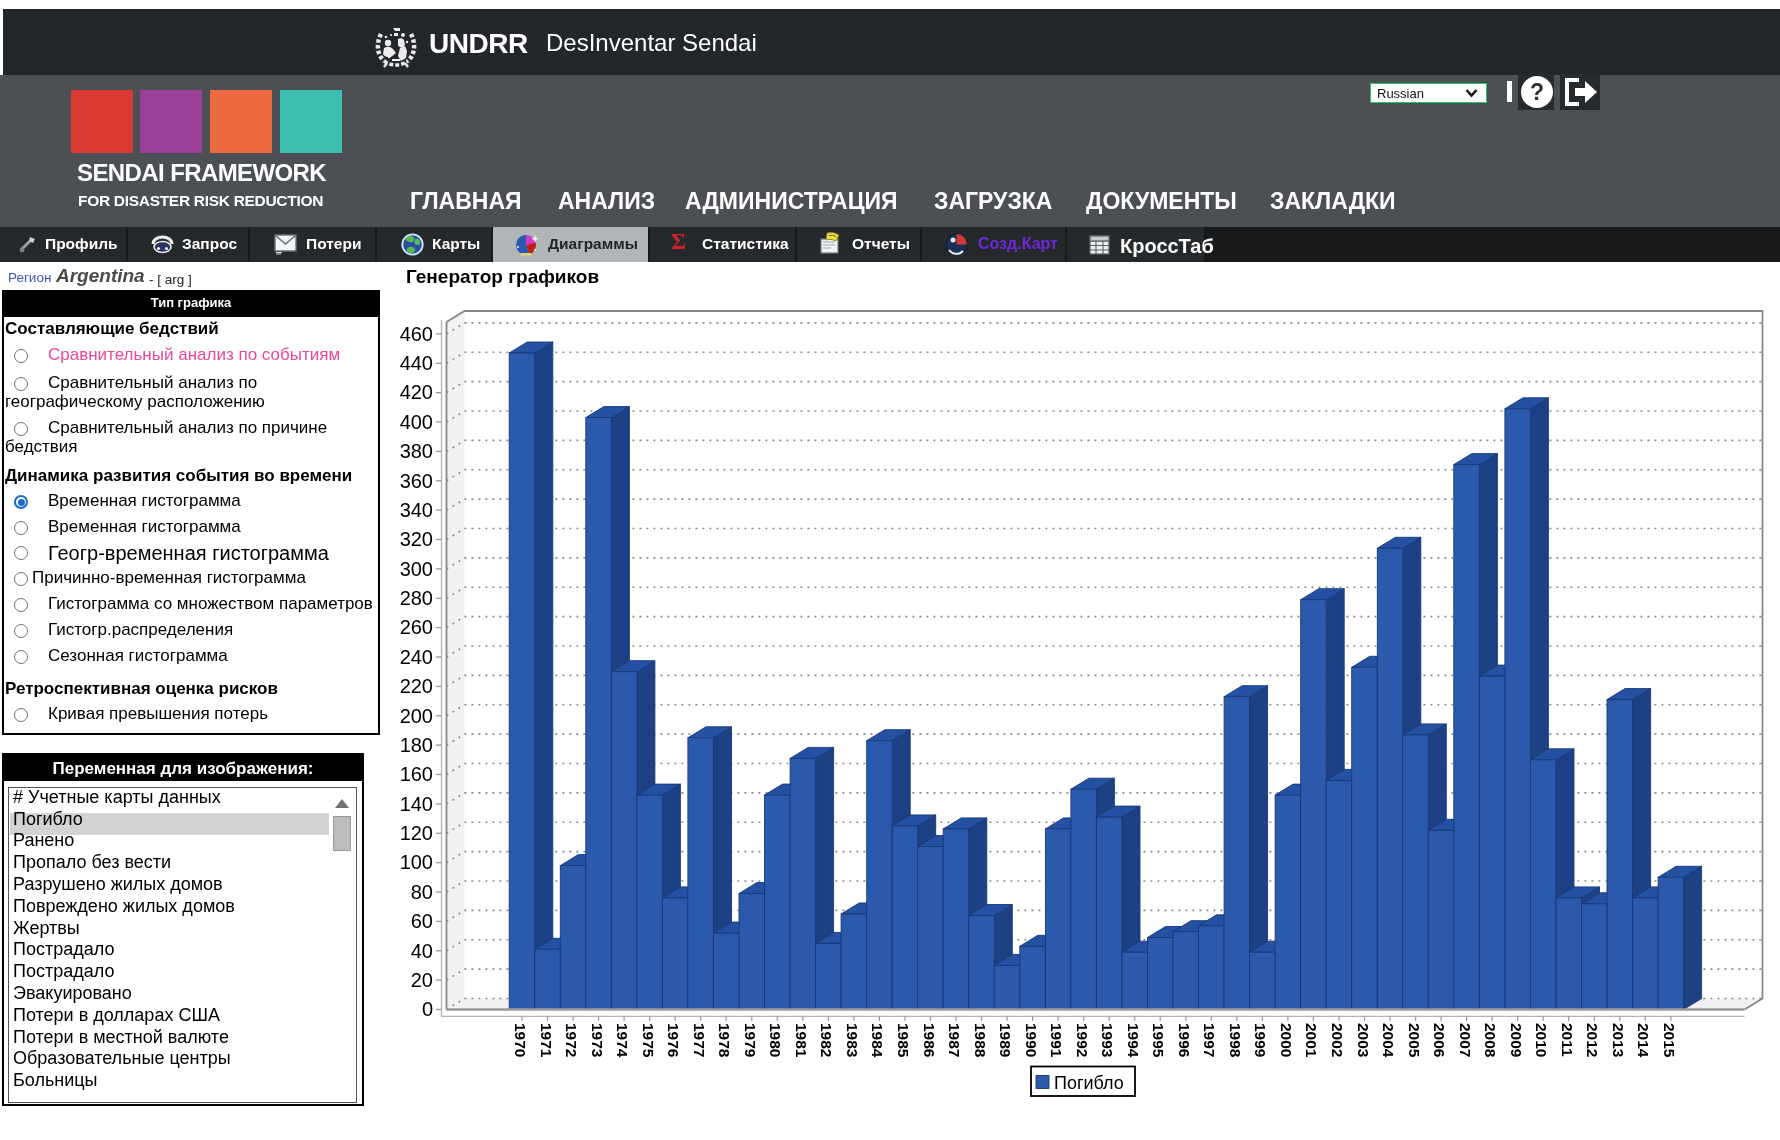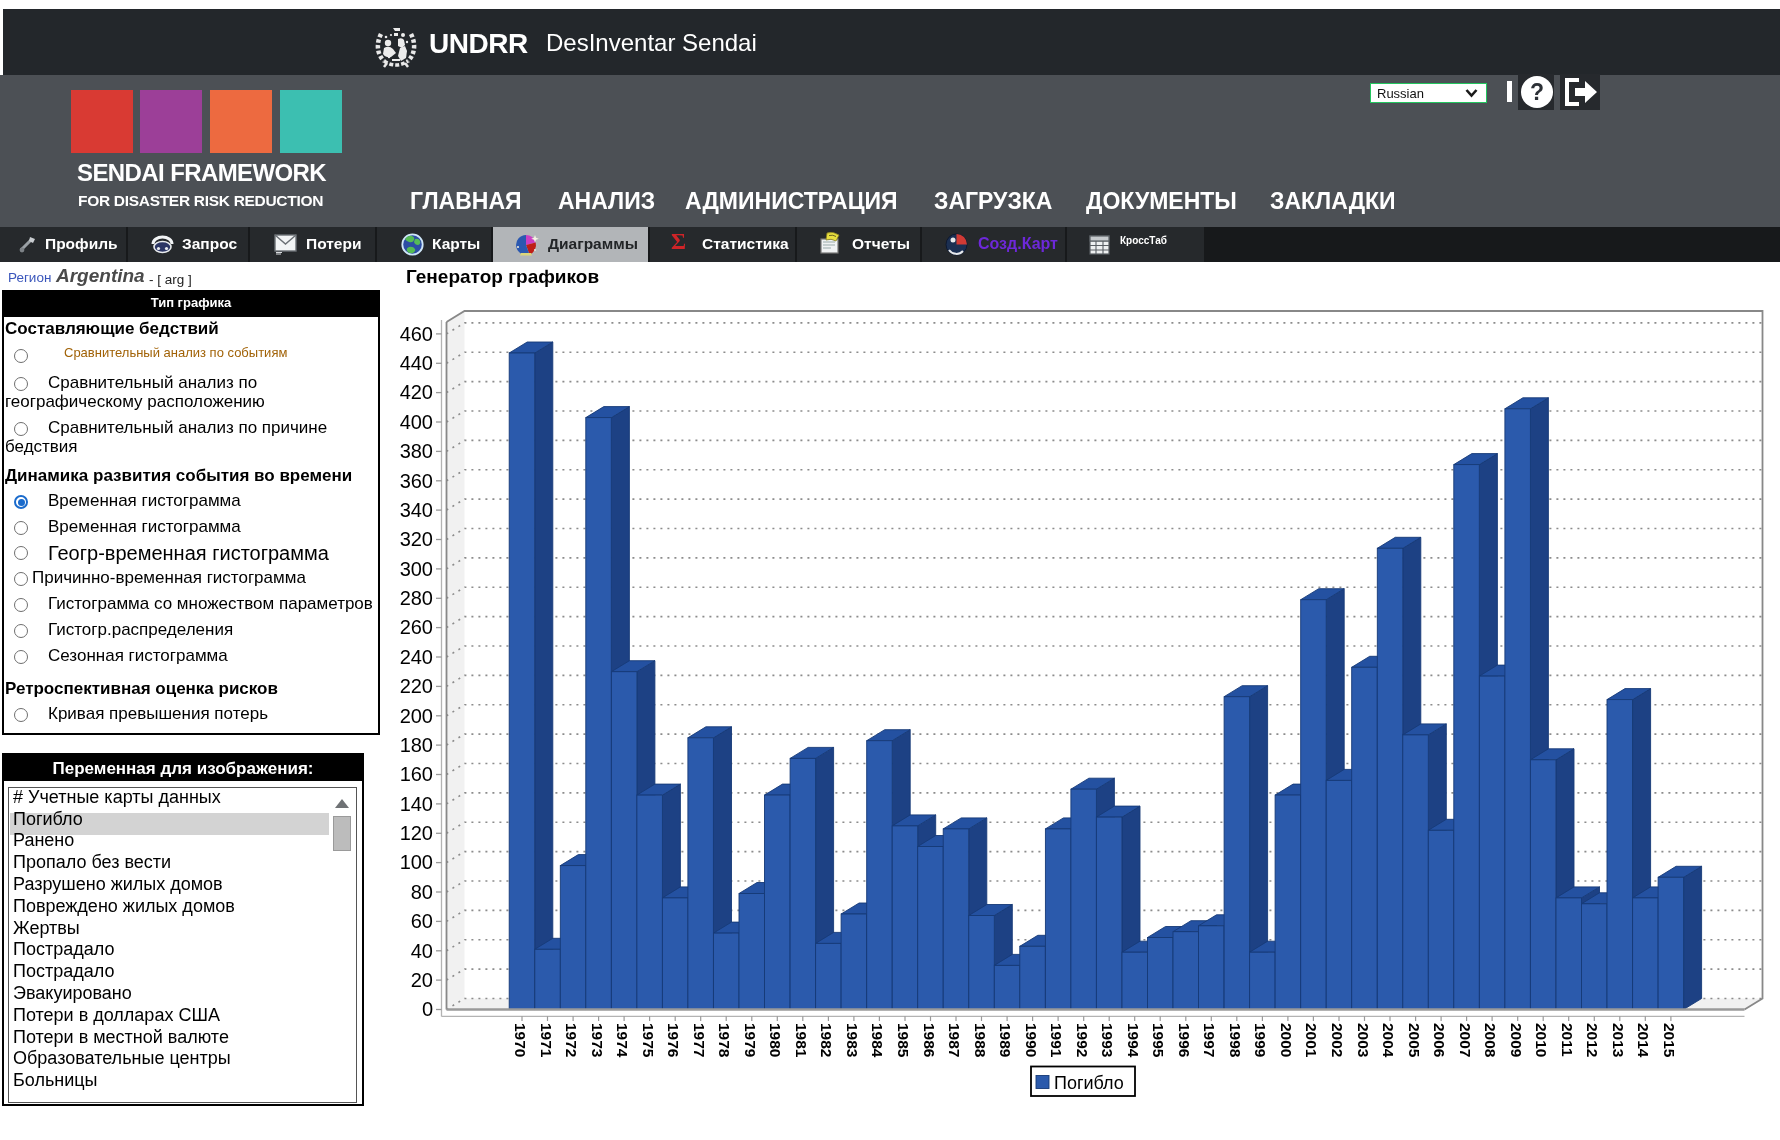--- a/index.html
+++ b/index.html
@@ -126,33 +126,33 @@
 <path d="M4,17 a9,9 0 0 0 14,1" stroke="#e8eaec" stroke-width="2" fill="none"></path>
 <circle cx="8" cy="7" r="2.5" fill="#e8eaec"></circle>
   </svg>
 <div style="position:absolute;left:978px;top:235px;font-size:16px;font-weight:bold;color:#6d28d9">Созд.Карт</div>
 <div style="position:absolute;left:1067px;top:227px;width:137px;height:35px;background:#26292c"></div>
 <svg style="position:absolute;left:1089px;top:235px" width="21" height="20" viewBox="0 0 21 20">
 <rect x="1" y="1" width="19" height="18" fill="#eef0f1" stroke="#5a5f64" stroke-width="1.2"></rect>
 <path d="M1,6 h19 M1,10.5 h19 M1,15 h19 M7,1 v18 M14,1 v18" stroke="#5a5f64" stroke-width="1.1"></path>
 <rect x="1" y="1" width="19" height="5" fill="#c6cacd" stroke="#5a5f64" stroke-width="1.2"></rect>
   </svg>
-<div style="position:absolute;left:1120px;top:235px;font-size:10px;font-weight:bold;color:#ffffff">КроссТаб</div>
+<div style="position:absolute;left:1120px;top:235px;font-size:20px;font-weight:bold;color:#ffffff">КроссТаб</div>
 
 <div class="abs" style="left:8px;top:270px;font-size:13.5px;color:#3a56bb">Регион</div>
 <div class="abs" style="left:56px;top:265px;font-size:19px;font-weight:bold;font-style:italic;color:#4a4a4a">Argentina</div>
 <div class="abs" style="left:149px;top:272px;font-size:13.5px;color:#222">- [ arg ]</div>
 <div class="abs" style="left:406px;top:266px;font-size:19px;font-weight:bold;color:#000">Генератор графиков</div>
 
 <div style="position:absolute;left:2px;top:290px;width:378px;height:445px;border:2px solid #000;background:#fff;box-sizing:border-box"></div>
 <div style="position:absolute;left:4px;top:292px;width:374px;height:25px;background:#000"></div>
 <div style="position:absolute;left:4px;top:295px;width:374px;text-align:center;font-size:13px;font-weight:bold;color:#fff">Тип графика</div>
 <div style="position:absolute;left:5px;top:319px;font-size:17px;font-weight:bold;color:#000;white-space:nowrap">Составляющие бедствий</div>
 <div style="position:absolute;left:14px;top:349px;width:14px;height:14px;border-radius:50%;border:1.5px solid #6f6f6f;background:#fff;box-sizing:border-box"></div>
-<div style="position:absolute;left:64px;top:345px;font-size:13px;font-weight:normal;color:#a16207;white-space:nowrap">Сравнительный анализ по событиям</div>
+<div style="position:absolute;left:48px;top:345px;font-size:17px;font-weight:normal;color:#ec4899;white-space:nowrap">Сравнительный анализ по событиям</div>
 <div style="position:absolute;left:14px;top:377px;width:14px;height:14px;border-radius:50%;border:1.5px solid #6f6f6f;background:#fff;box-sizing:border-box"></div>
 <div style="position:absolute;left:48px;top:373px;font-size:17px;font-weight:normal;color:#000;white-space:nowrap">Сравнительный анализ по</div>
 <div style="position:absolute;left:5px;top:392px;font-size:17px;font-weight:normal;color:#000;white-space:nowrap">географическому расположению</div>
 <div style="position:absolute;left:14px;top:422px;width:14px;height:14px;border-radius:50%;border:1.5px solid #6f6f6f;background:#fff;box-sizing:border-box"></div>
 <div style="position:absolute;left:48px;top:418px;font-size:17px;font-weight:normal;color:#000;white-space:nowrap">Сравнительный анализ по причине</div>
 <div style="position:absolute;left:5px;top:437px;font-size:17px;font-weight:normal;color:#000;white-space:nowrap">бедствия</div>
 <div style="position:absolute;left:5px;top:466px;font-size:17px;font-weight:bold;color:#000;white-space:nowrap">Динамика развития события во времени</div>
 <div style="position:absolute;left:14px;top:495px;width:14px;height:14px;border-radius:50%;border:2px solid #1a6bcc;background:#fff;box-sizing:border-box"></div>
 <div style="position:absolute;left:17.5px;top:498.5px;width:7px;height:7px;border-radius:50%;background:#1a6bcc"></div>
 <div style="position:absolute;left:48px;top:491px;font-size:17px;font-weight:normal;color:#000;white-space:nowrap">Временная гистограмма</div>

